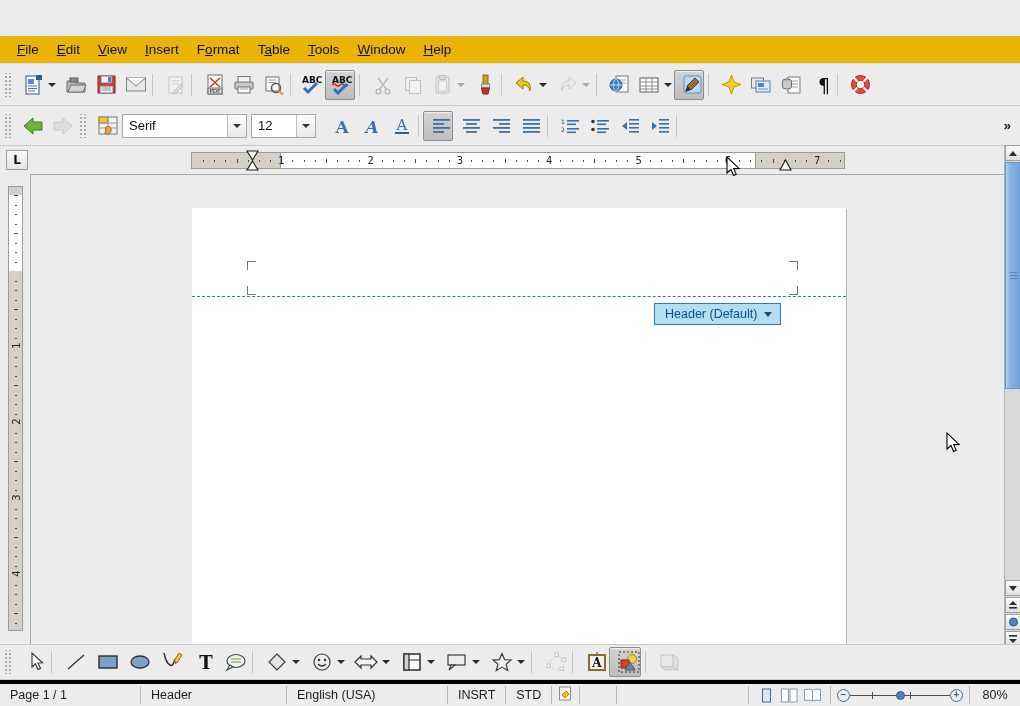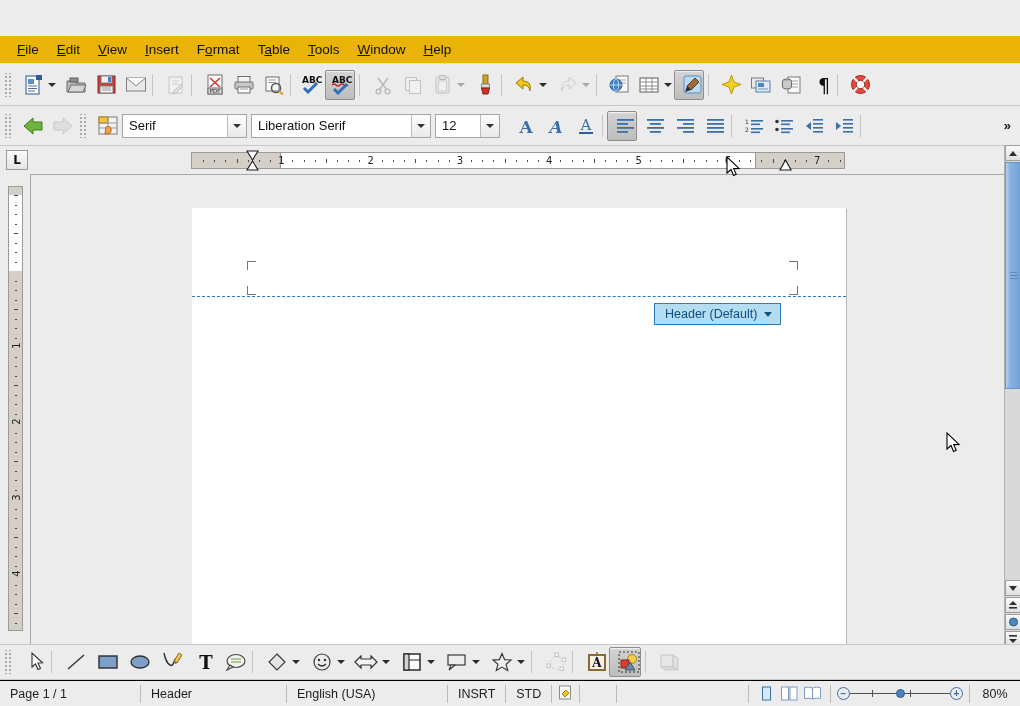--- a/index.html
+++ b/index.html
@@ -211,21 +211,21 @@
     position: absolute; top: 644px; left: 0; width: 1020px; height: 36px;
     background: #ececec; display: flex; align-items: center;
     border-top: 1px solid #c9c9c9; border-bottom: 1px solid #c9c9c9;
   }
   #toolbar-drawing .tbtn { width: 32px; height: 30px; }
 
   
   .statusbar {
     position: absolute; bottom: 0; left: 0; width: 1020px; height: 26px;
     background: #ececec; display: flex; align-items: center;
-    font-size: 12.5px; color: #1c1c1c; border-top: 1px solid #000000;
+    font-size: 12.5px; color: #1c1c1c; border-top: 4px solid #000000;
   }
   .ssep { width: 1px; height: 18px; background: #b9b9b9; flex: none; }
   .scell { padding: 0 10px; white-space: nowrap; flex: none; }
   .zoomslider { display: flex; align-items: center; gap: 0; margin: 0 6px; }
   .zs-line { width: 100px; height: 1px; background: #4f4f4f; position: relative; }
   .zs-tick { position: absolute; top: -3px; width: 1px; height: 7px; background: #4f4f4f; }
   .zs-knob {
     position: absolute; top: -4px; left: 46px; width: 9px; height: 9px;
     border-radius: 50%; background: #4a7fc1; border: 1px solid #2f5e96;
   }
@@ -522,26 +522,20 @@
       </svg>
     </div>
 
     <div class="combo" id="combo-style">
       <div class="cval" title="Paragraph Style">Serif</div>
       <div class="cbtn">
           <span class="chev"></span>
         </div>
     </div>
 
-    <div class="combo" id="combo-font">
-      <div class="cval" title="Font Name">Liberation Serif</div>
-      <div class="cbtn">
-          <span class="chev"></span>
-        </div>
-    </div>
 
     <div class="combo" id="combo-size">
       <div class="cval" title="Font Size">12</div>
       <div class="cbtn">
           <span class="chev"></span>
         </div>
     </div>
 
     <div style="width:6px;flex:none"></div>
 

